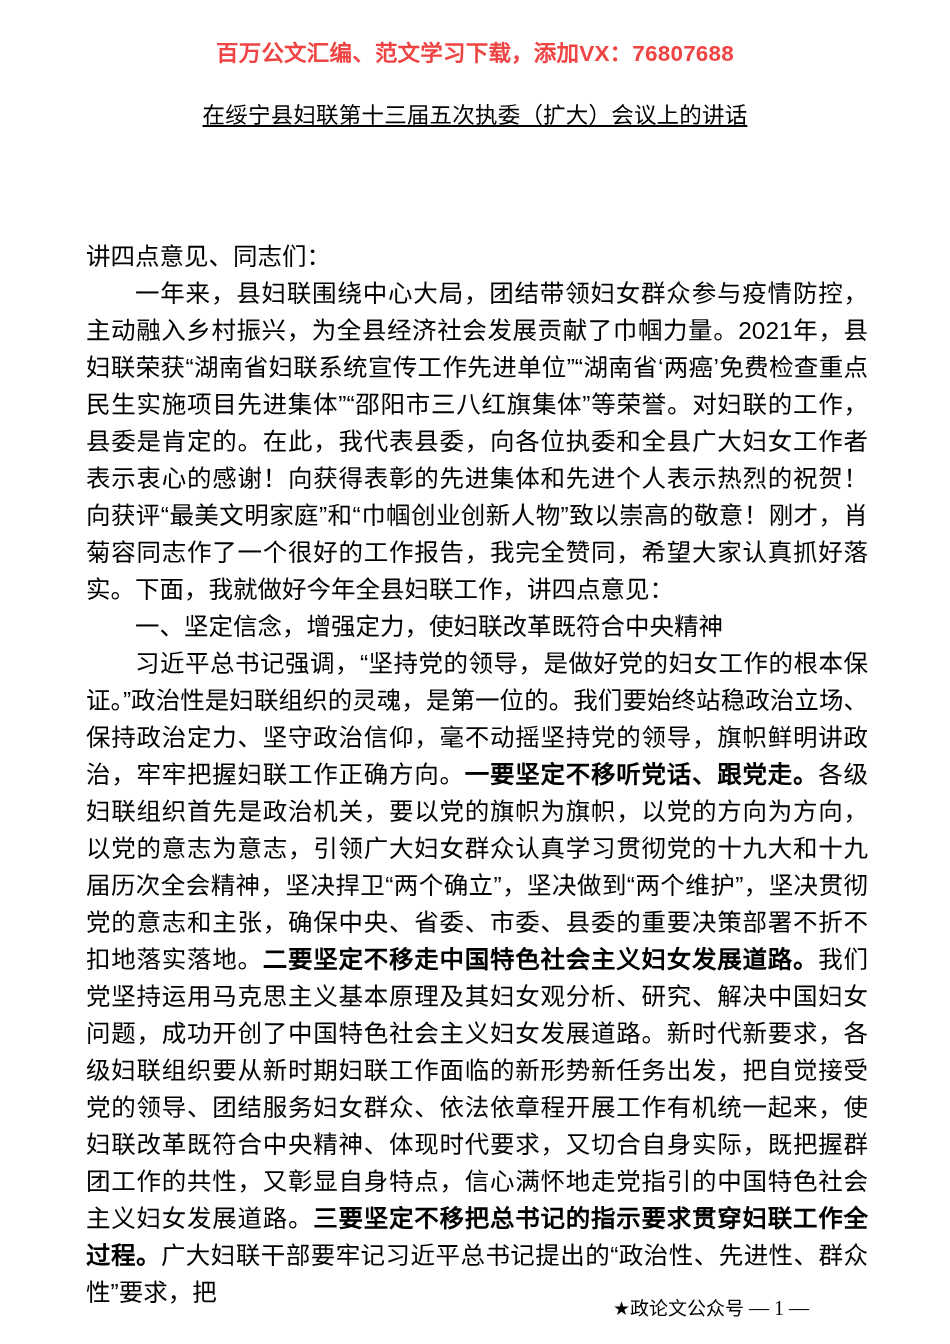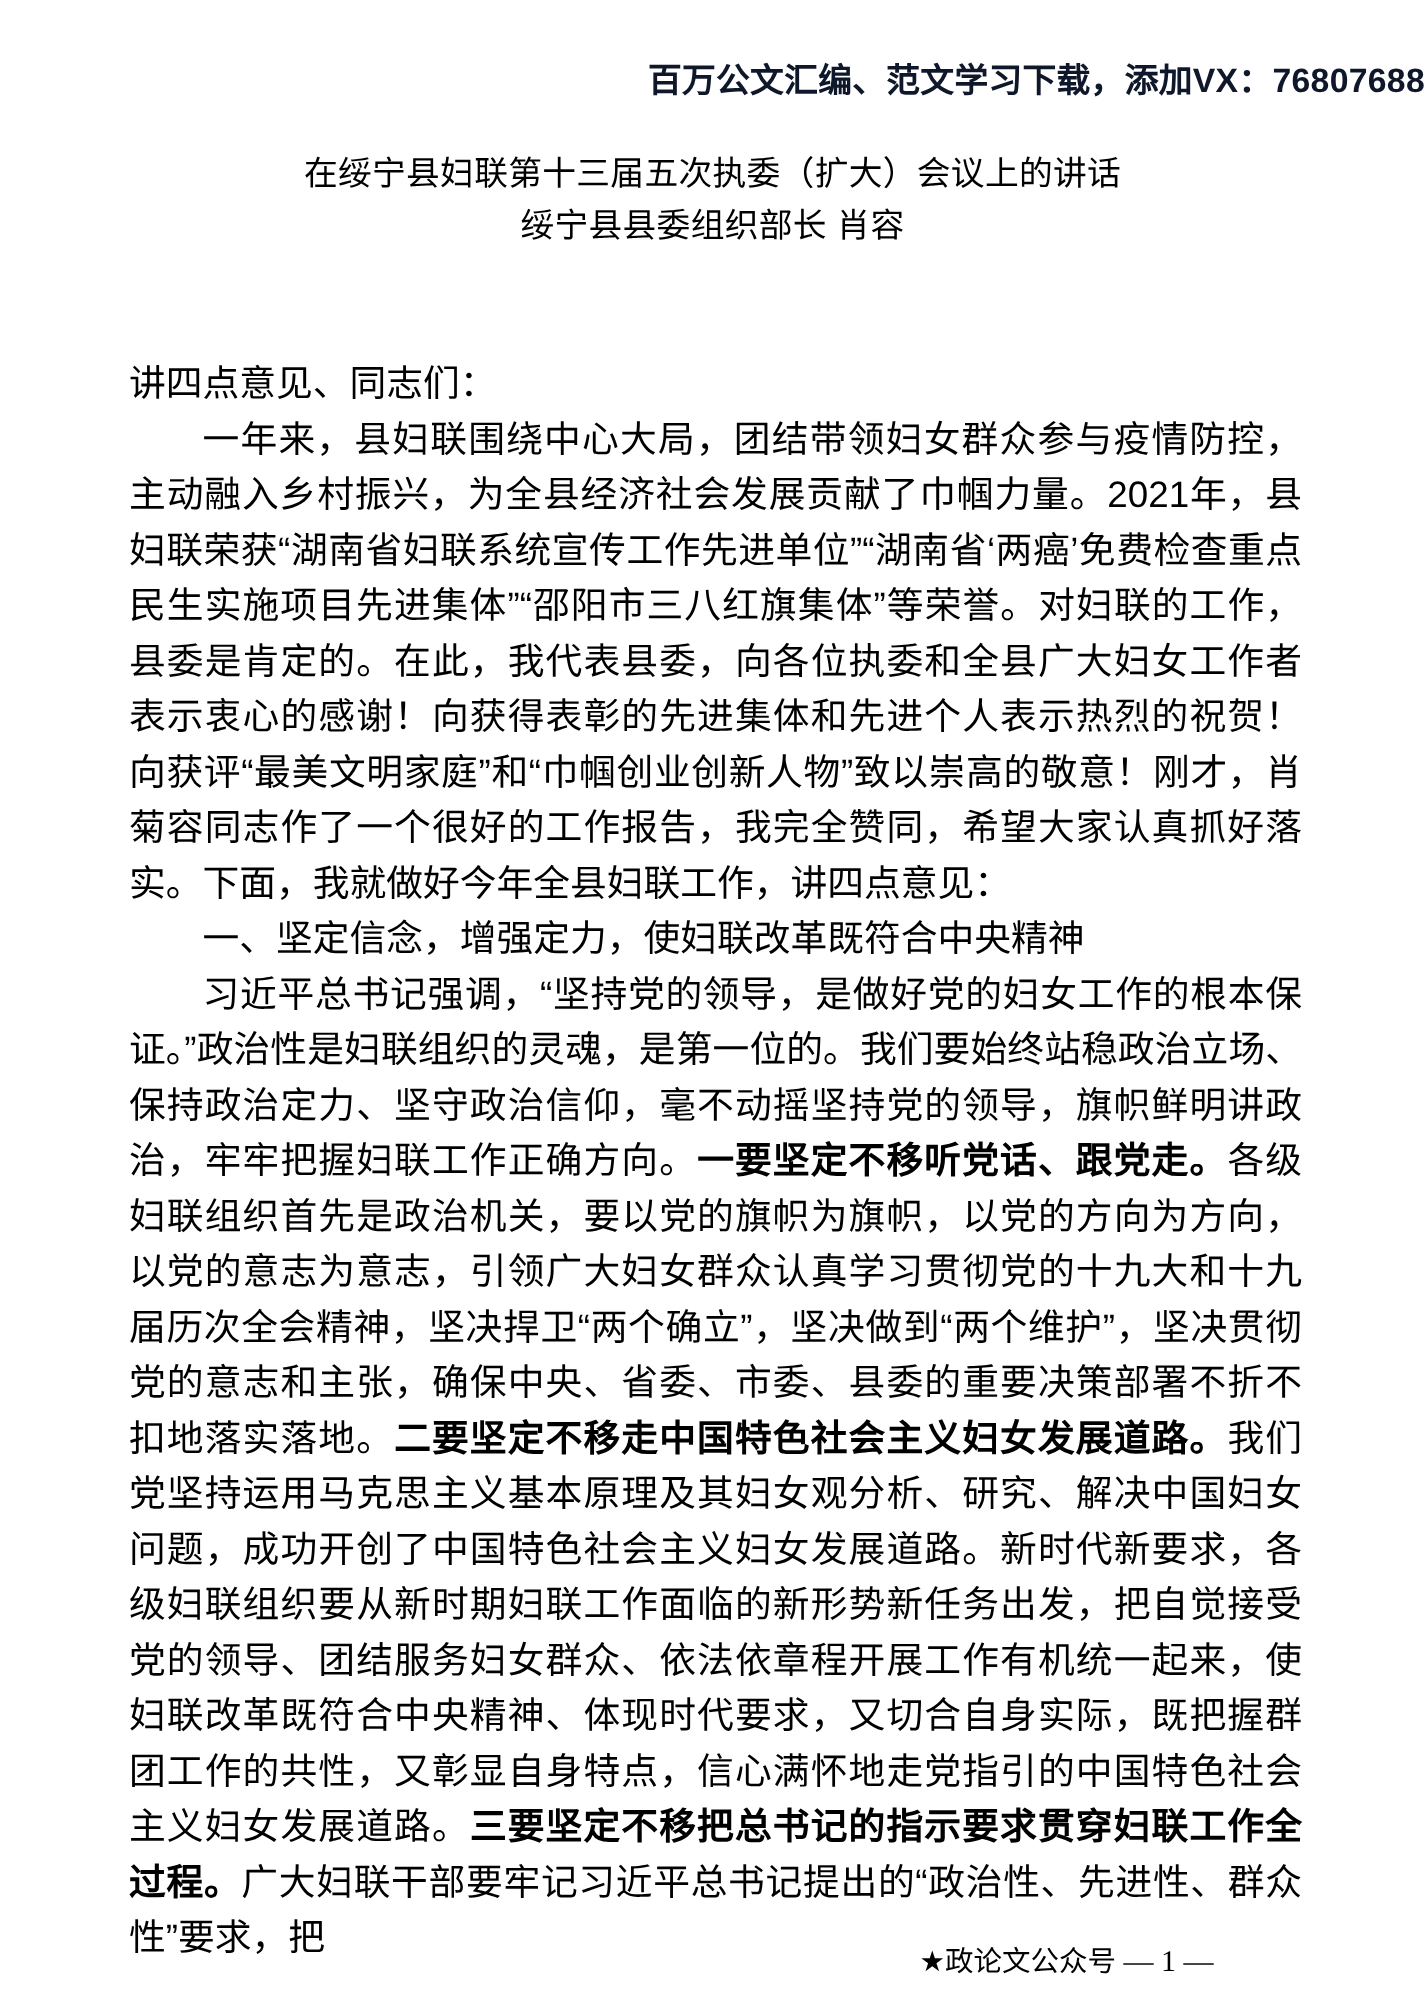--- a/index.html
+++ b/index.html
@@ -36,20 +36,21 @@
     white-space: nowrap;
   }
 
   
   .title-block {
     position: absolute;
     top: 98px;
     left: 0;
     width: 950px;
     text-align: center;
+    text-decoration: underline;
   }
   .doc-title,
   .doc-byline,
   .doc-date {
     font-size: 22.5px;
     line-height: 35px;
     letter-spacing: 0.2px;
     white-space: nowrap;
   }
 
@@ -103,25 +104,24 @@
   .footer-page {
     font-family: "Liberation Serif", "DejaVu Serif", serif;
     font-size: 20px;
   }
 </style>
 </head>
 <body>
 
 <div class="page" style="background: rgb(255, 255, 255); color: rgb(0, 0, 0);">
 
-  <div class="promo-banner" style="color: #0f172a; text-align: right;">百万公文汇编、范文学习下载，添加VX：76807688</div>
+  <div class="promo-banner" style="color: #ef4444;">百万公文汇编、范文学习下载，添加VX：76807688</div>
 
   <div class="title-block">
     <div class="doc-title">在绥宁县妇联第十三届五次执委（扩大）会议上的讲话</div>
-    <div class="doc-byline">绥宁县县委组织部长  肖容</div>
   </div>
 
   <div class="body-area">
     <p class="para">讲四点意见、同志们：</p>
     <div id="paragraph-host">
         <p class="para indent"><span>一年来，县妇联围绕中心大局，团结带领妇女群众参与疫情防控，主动融入乡村振兴，为全县经济社会发展贡献了巾帼力量。2021年，县妇联荣获“湖南省妇联系统宣传工作先进单位”“湖南省‘两癌’免费检查重点民生实施项目先进集体”“邵阳市三八红旗集体”等荣誉。对妇联的工作，县委是肯定的。在此，我代表县委，向各位执委和全县广大妇女工作者表示衷心的感谢！向获得表彰的先进集体和先进个人表示热烈的祝贺！向获评“最美文明家庭”和“巾帼创业创新人物”致以崇高的敬意！刚才，肖菊容同志作了一个很好的工作报告，我完全赞同，希望大家认真抓好落实。下面，我就做好今年全县妇联工作，讲四点意见：</span></p>
         <p class="para indent"><span>一、坚定信念，增强定力，使妇联改革既符合中央精神</span></p>
         <p class="para indent"><span>习近平总书记强调，“坚持党的领导，是做好党的妇女工作的根本保证。”政治性是妇联组织的灵魂，是第一位的。我们要始终站稳政治立场、保持政治定力、坚守政治信仰，毫不动摇坚持党的领导，旗帜鲜明讲政治，牢牢把握妇联工作正确方向。</span><span class="bold">一要坚定不移听党话、跟党走。</span><span>各级妇联组织首先是政治机关，要以党的旗帜为旗帜，以党的方向为方向，以党的意志为意志，引领广大妇女群众认真学习贯彻党的十九大和十九届历次全会精神，坚决捍卫“两个确立”，坚决做到“两个维护”，坚决贯彻党的意志和主张，确保中央、省委、市委、县委的重要决策部署不折不扣地落实落地。</span><span class="bold">二要坚定不移走中国特色社会主义妇女发展道路。</span><span>我们党坚持运用马克思主义基本原理及其妇女观分析、研究、解决中国妇女问题，成功开创了中国特色社会主义妇女发展道路。新时代新要求，各级妇联组织要从新时期妇联工作面临的新形势新任务出发，把自觉接受党的领导、团结服务妇女群众、依法依章程开展工作有机统一起来，使妇联改革既符合中央精神、体现时代要求，又切合自身实际，既把握群团工作的共性，又彰显自身特点，信心满怀地走党指引的中国特色社会主义妇女发展道路。</span><span class="bold">三要坚定不移把总书记的指示要求贯穿妇联工作全过程。</span><span>广大妇联干部要牢记习近平总书记提出的“政治性、先进性、群众性”要求，把</span></p>
       </div>
   </div>

